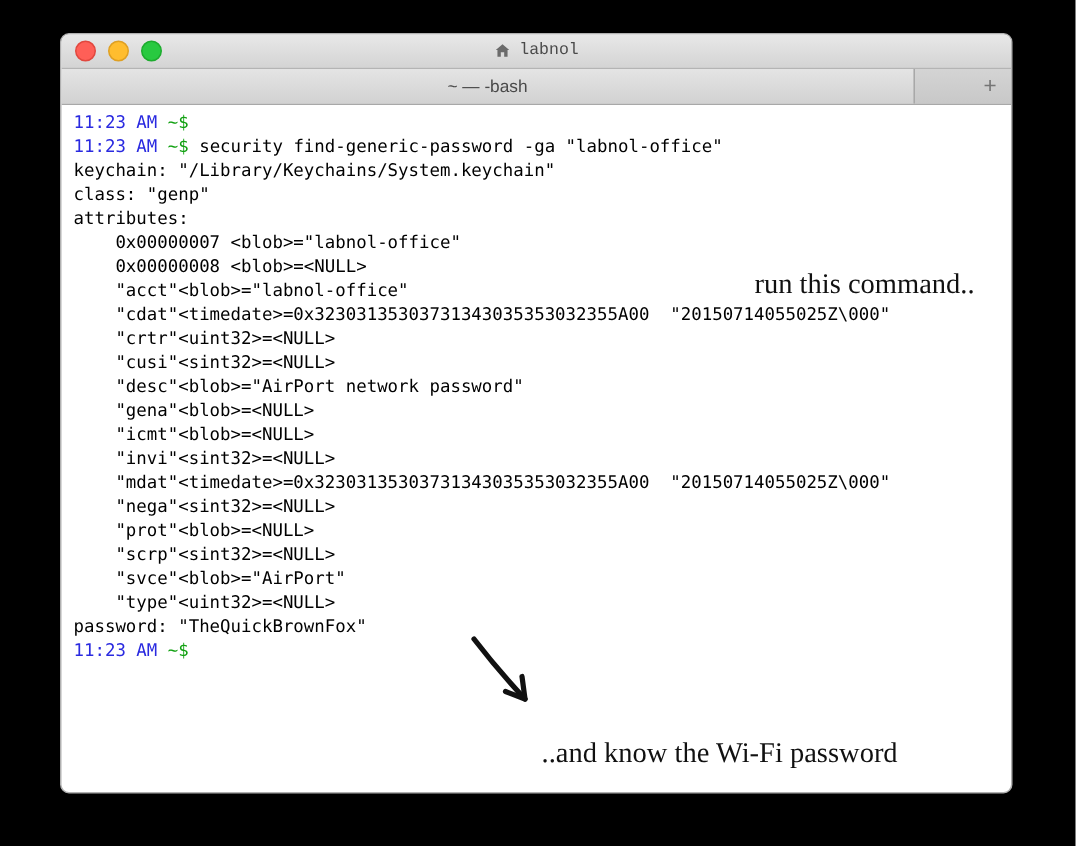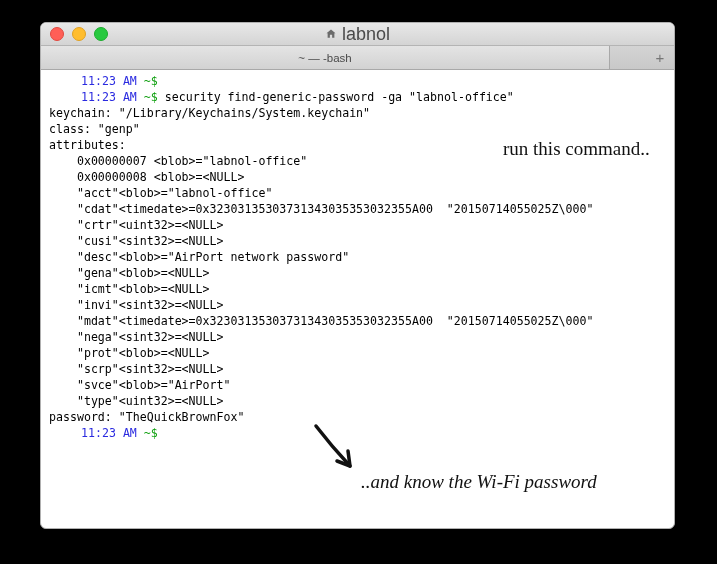--- a/index.html
+++ b/index.html
@@ -42,22 +42,22 @@
     height: 12px;
     border-radius: 50%;
   }
   .tl-close { background: #ff5f57; border: 0.5px solid #e1483f; }
   .tl-min   { background: #ffbd2e; border: 0.5px solid #dfa023; }
   .tl-max   { background: #28c940; border: 0.5px solid #1dac2e; }
   .title-center {
     position: absolute;
     left: 0; right: 0;
     text-align: center;
-    font-family: Liberation Sans, sans-serif;
-    font-size: 18px;
+    font-family: Liberation Mono, monospace;
+    font-size: 11px;
     color: #4a4a4a;
     display: flex;
     align-items: center;
     justify-content: center;
     gap: 5px;
     pointer-events: none;
   }
   .home-icon svg { display: block; }
   .tabbar {
     height: 23px;
@@ -88,31 +88,32 @@
     cursor: pointer;
   }
   .term {
     padding: 4px 8px 8px 8px;
     font-size: 11.6px;
     line-height: 1.38;
     color: #000;
     white-space: pre;
     font-family: "Menlo", "Monaco", monospace;
   }
-  .ts { color: #2a2ae0; margin-left: 32px; }
+  .ts { color: #2a2ae0; }
   .pp { color: #10a010; }
   .annot {
     position: absolute;
     font-family: "Comic Sans MS", "Marker Felt", cursive;
     color: #111;
     font-size: 19px;
     pointer-events: none;
+    margin-top: 41px;
   }
   .annot1 { top: 115px; left: 462px; }
-  .annot2 { top: 448px; left: 320px; font-style: italic; }
+  .annot2 { top: 428px; left: 320px; }
   .arrow {
     position: absolute;
     top: 398px;
     left: 265px;
     pointer-events: none;
   }
 </style>
 </head>
 <body>
 

